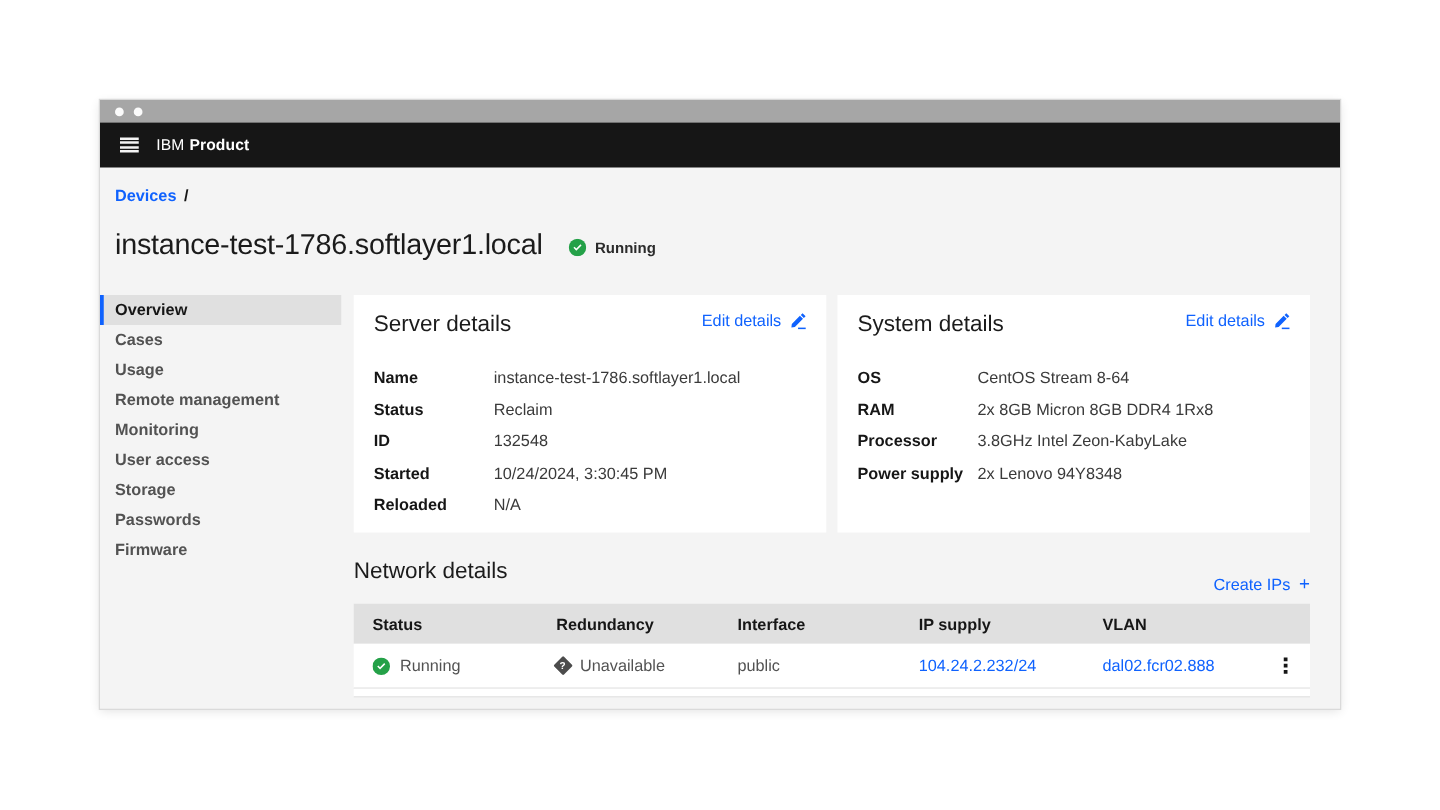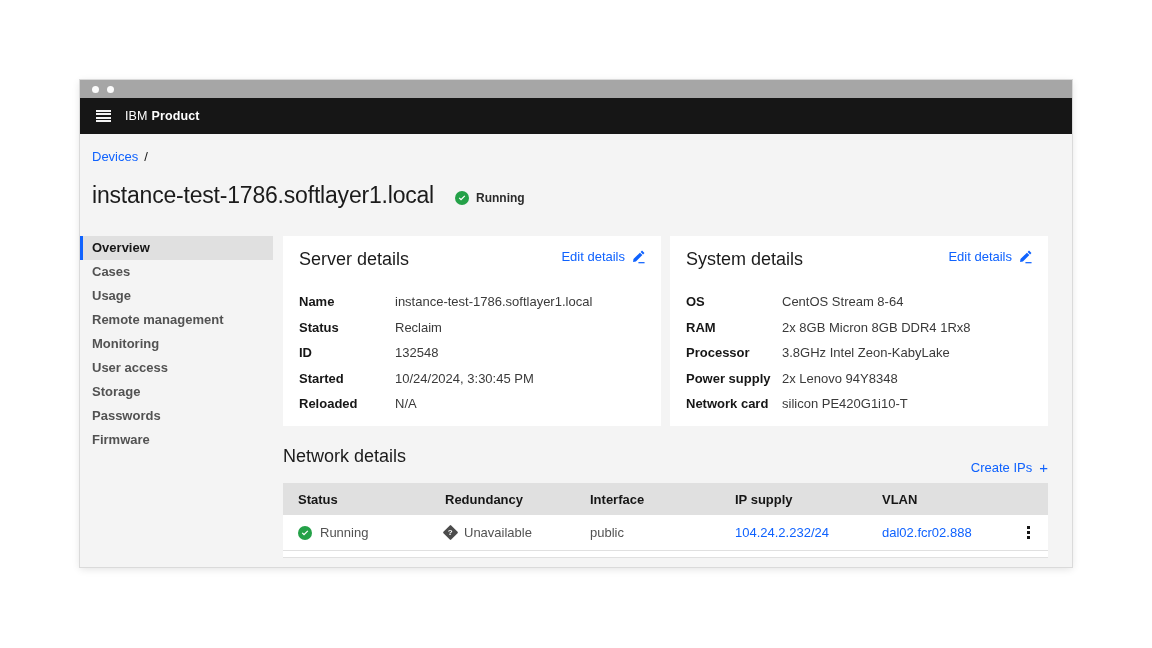--- a/index.html
+++ b/index.html
@@ -19,21 +19,21 @@
   .appheader { flex:none; height:36px; background:#161616; color:#fff;
     display:flex; align-items:center;text-align:center; }
   .hamburger { background:none; border:none; cursor:pointer; margin:0 14px 0 16px;
     display:flex; flex-direction:column; gap:1.5px; }
   .hamburger i { display:block; width:15px; height:2px; background:#f4f4f4; }
   .brand { font-size:12.5px; letter-spacing:.1px; }
   .brand .bold { font-weight:700; margin-left:4px; }
 
   
   .content { flex:1; overflow:hidden; }
-  .breadcrumb { margin:15px 0 0 12px; font-size:13px; }
+  .breadcrumb { margin:15px 0 0 12px; font-size:13px;font-weight:bold; }
   .breadcrumb a { color:#0f62fe; text-decoration:none; cursor:pointer; }
   .breadcrumb .sep { color:#161616; margin-left:6px; }
 
   .titlerow { margin:17px 0 0 12px; display:flex; align-items:center; }
   .titlerow h1 { font-size:23px; font-weight:400; color:#1b1b1b; letter-spacing:-.2px; line-height:29px; }
   .status-badge { display:inline-flex; align-items:center; gap:7px; margin-left:21px; margin-top:4px; }
   .status-badge .label { font-size:12px; font-weight:600; color:#2b2b2b; }
   .check-circle { width:14px; height:14px; display:inline-flex; }
   .check-circle svg { width:14px; height:14px; }
 
@@ -197,24 +197,20 @@
                   <span class="dlabel">RAM</span>
                   <span class="dvalue">2x 8GB Micron 8GB DDR4 1Rx8</span>
                 </div>
               <div class="drow">
                   <span class="dlabel">Processor</span>
                   <span class="dvalue">3.8GHz Intel Zeon-KabyLake</span>
                 </div>
               <div class="drow">
                   <span class="dlabel">Power supply</span>
                   <span class="dvalue">2x Lenovo 94Y8348</span>
-                </div>
-              <div class="drow">
-                  <span class="dlabel">Network card</span>
-                  <span class="dvalue">silicon PE420G1i10-T</span>
                 </div>
             </div>
           </section>
 
         </div>
 
         <div class="network">
           <div class="net-head">
             <h2>Network details</h2>
             <a class="createlink">

